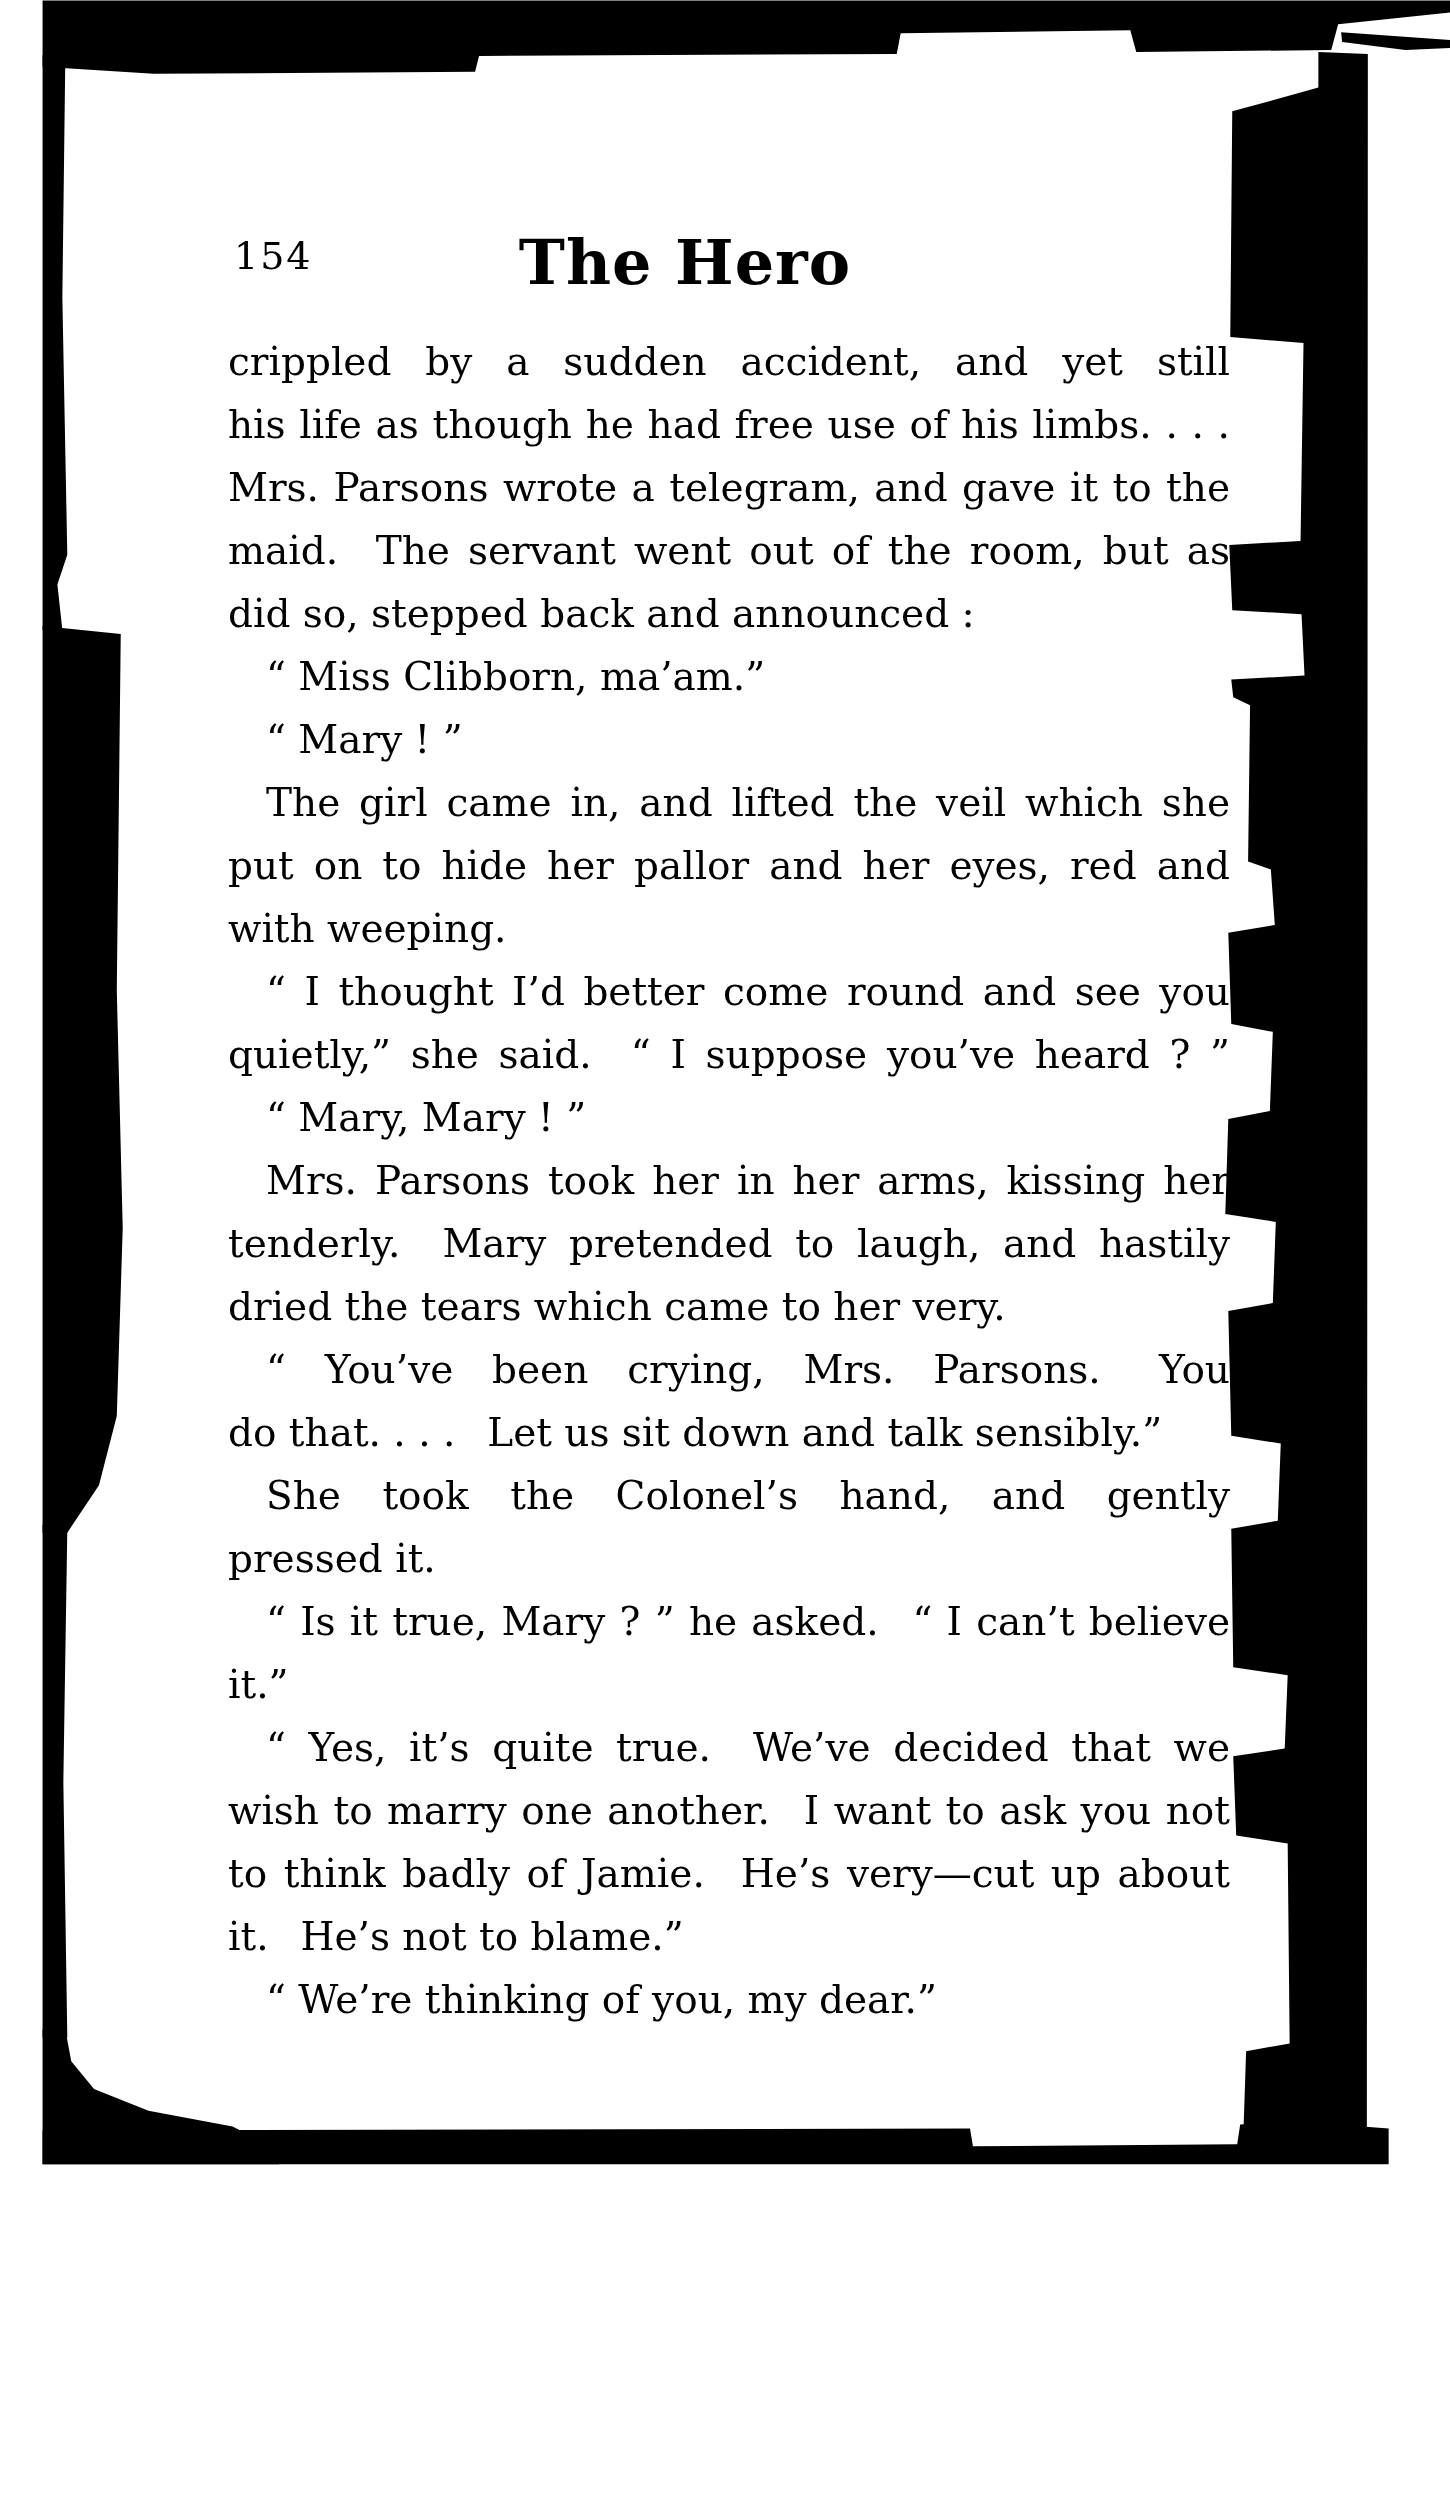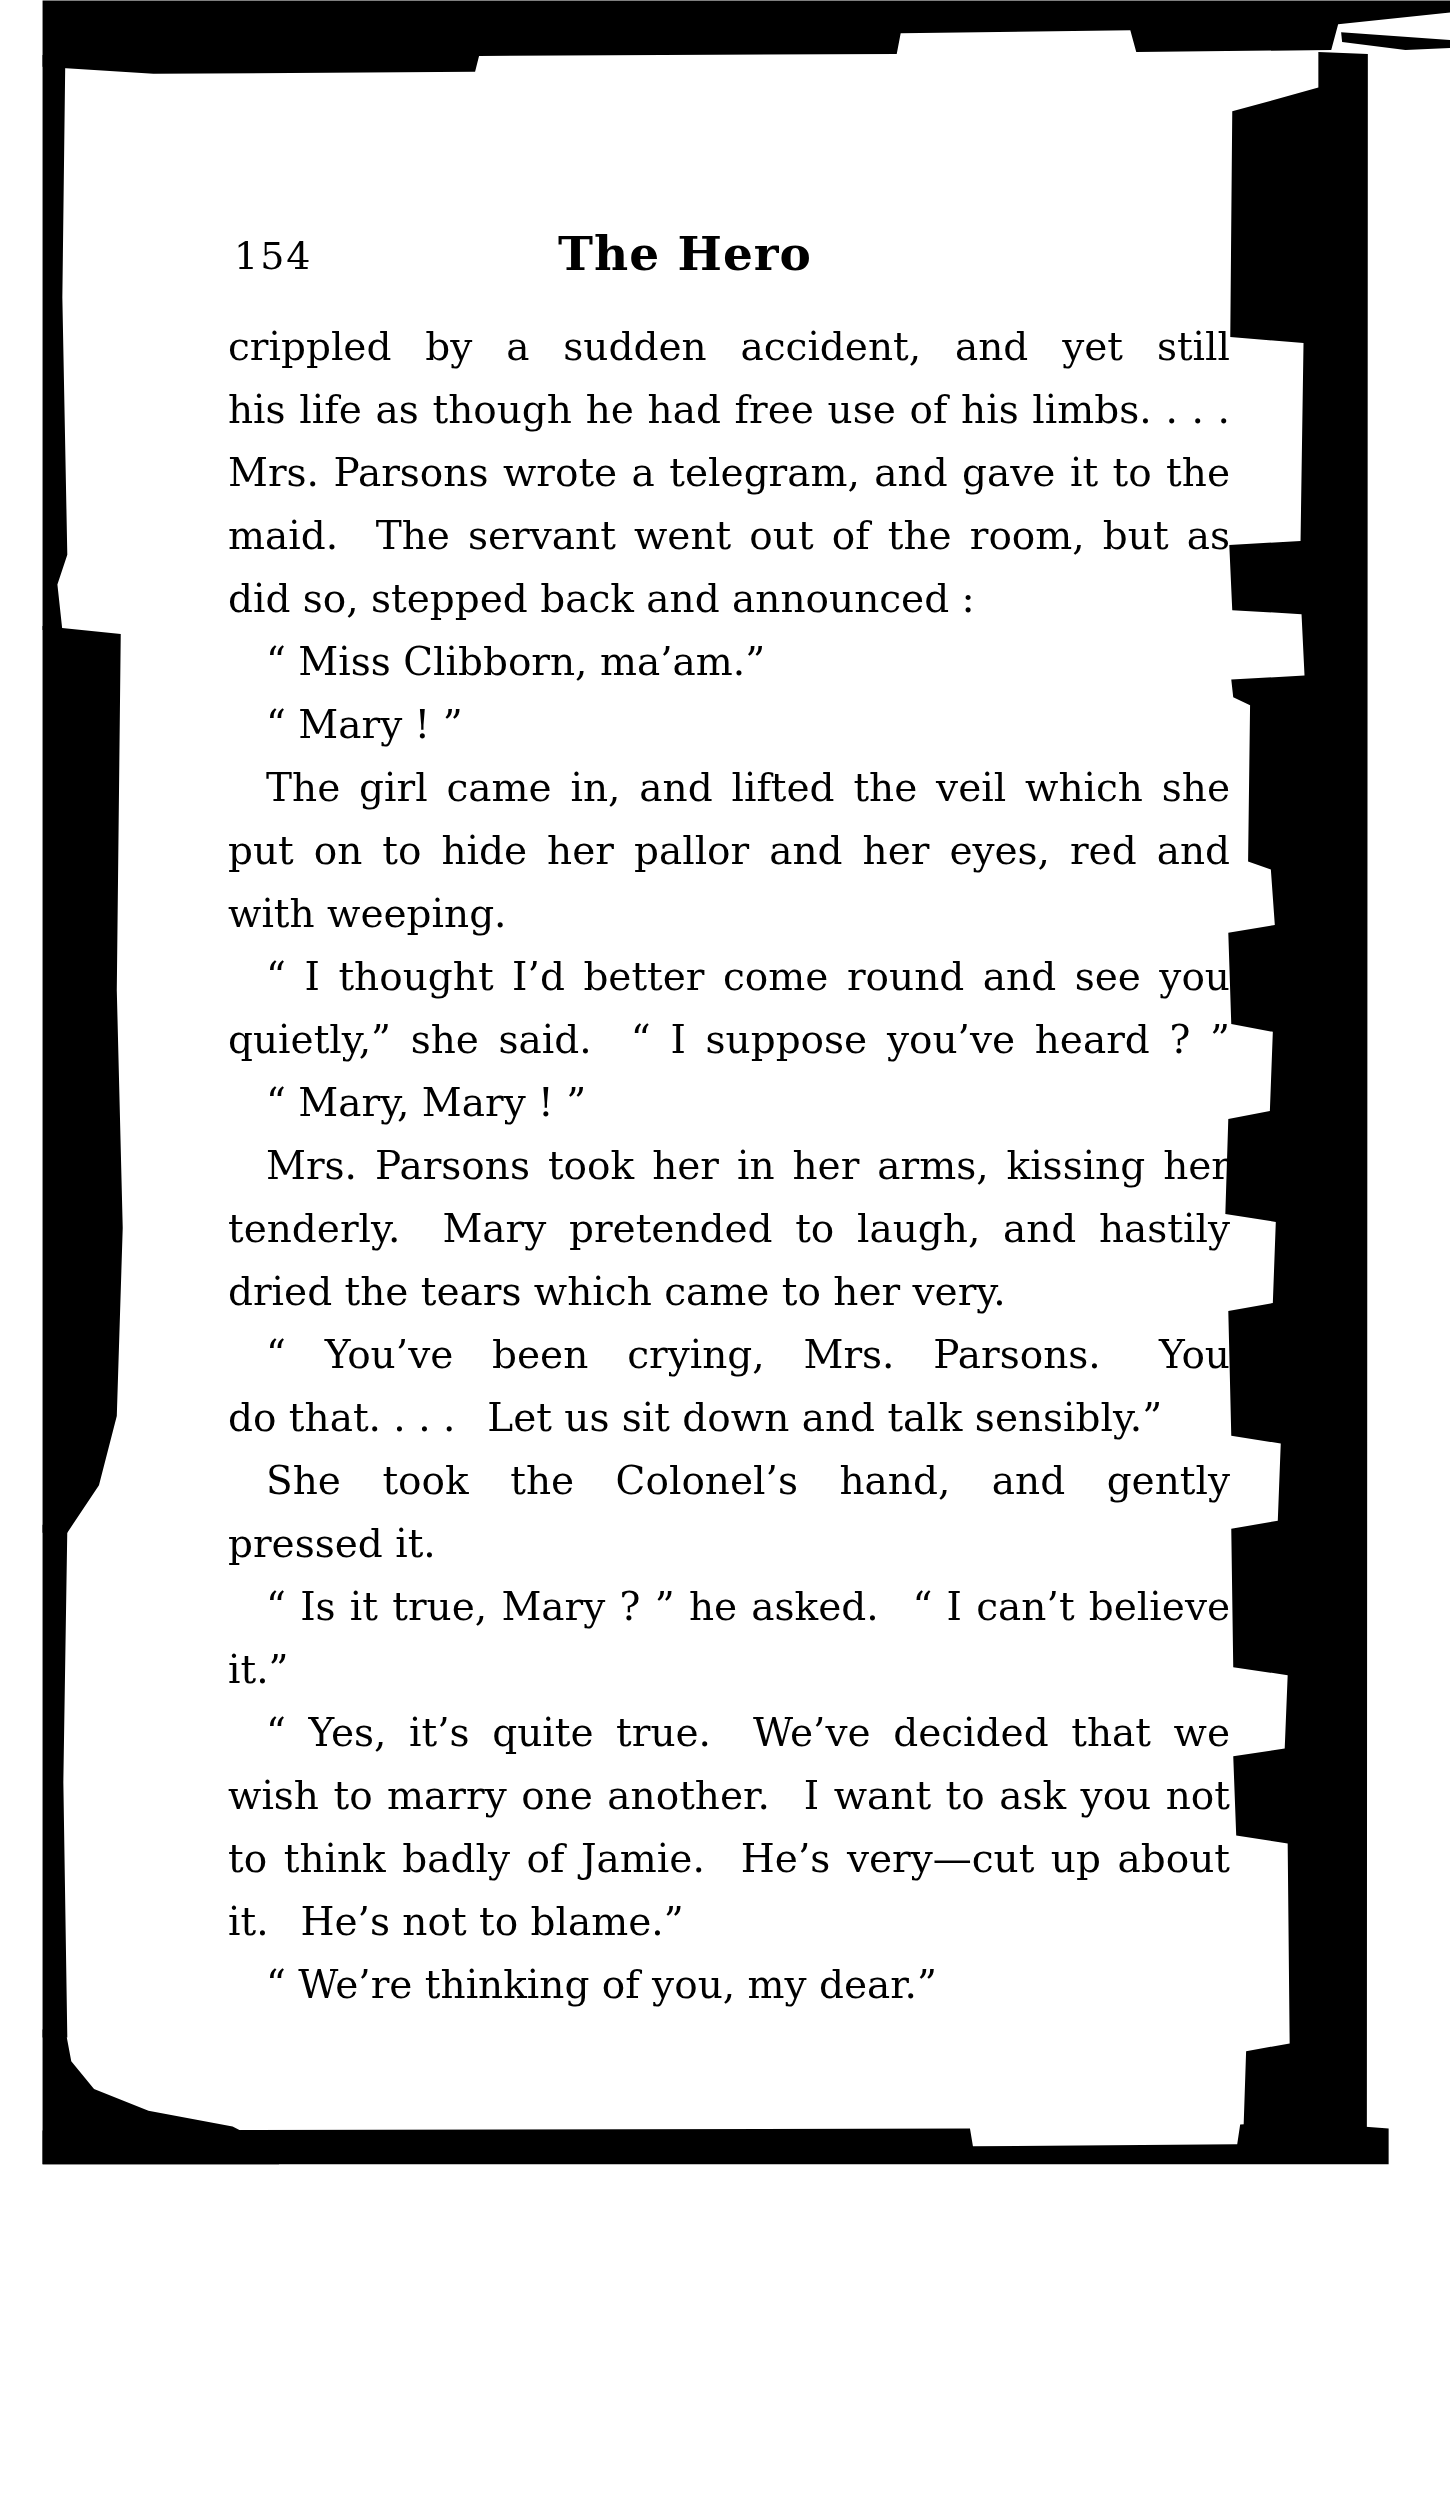--- a/index.html
+++ b/index.html
@@ -26,35 +26,35 @@
   .text-layer {
     position: absolute;
     left: 228px;
     top: 226px;
     width: 1002px;
     z-index: 2;
   }
   .page-header {
     position: relative;
     height: 61px;
-    margin-bottom: 28px;
+    margin-bottom: 43px;
   }
   .page-number {
     position: absolute;
     left: 6px;
     top: 8px;
     font-size: 38px;
     letter-spacing: 2px;
   }
   .running-title {
     position: absolute;
     left: 457px;
     top: 0;
     transform: translateX(-50%);
-    font-size: 47px;
+    font-size: 62px;
     font-weight: bold;
     letter-spacing: 1px;
     white-space: nowrap;
   }
   #body-text {
     width: 1002px;
   }
   .line {
     height: 63px;
     line-height: 63px;

